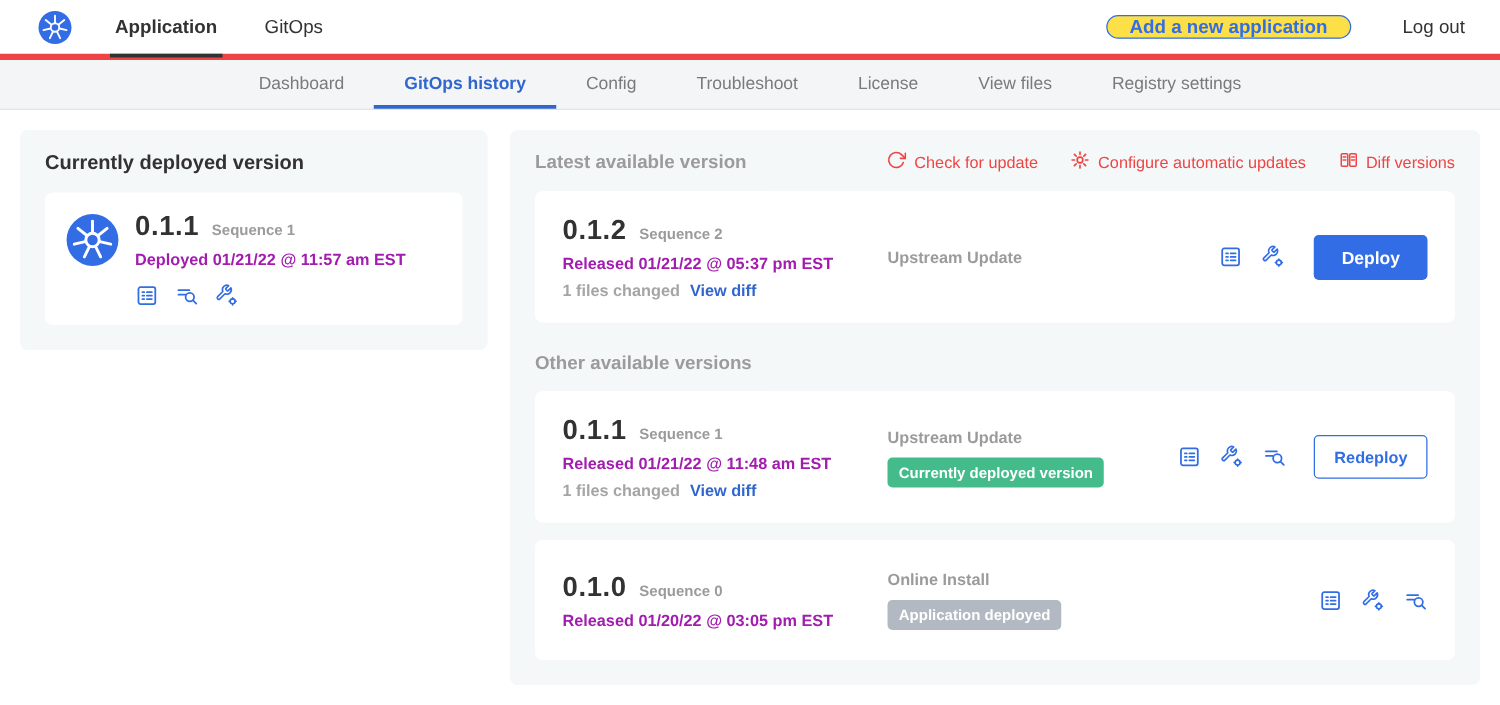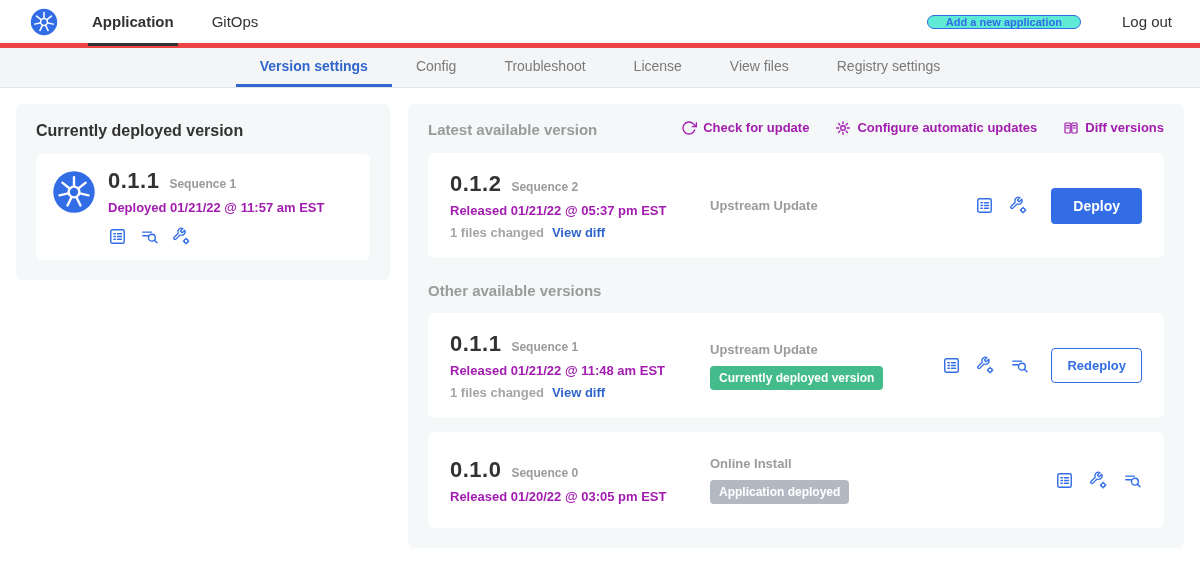--- a/index.html
+++ b/index.html
@@ -8,22 +8,22 @@
 
   
   .topbar { display: flex; align-items: center; height: 48px; padding: 0 28px 0 30px;
     border-bottom: 5px solid #ef4444; background: #fff; }
   .k8s-logo { margin-right: 34px; display: flex; align-items: center; }
   .top-tab { position: relative; height: 48px; display: flex; align-items: center;
     font-size: 15px; margin-right: 38px; cursor: pointer; color: #323232; }
   .top-tab.active { font-weight: bold; }
   .top-tab.active::after { content: ""; position: absolute; left: -4px; right: -4px;
     bottom: 0; height: 3px; background: #323232; }
-  .add-btn { margin-left: auto; border: 1px solid #326de6; color: #326de6; background: #5eead4;
-    border-radius: 17px; padding: 0 18px; font-size: 11px; font-weight: bold; cursor: pointer;
+  .add-btn { margin-left: auto; border: 1px solid #326de6; color: #326de6; background: #fde047;
+    border-radius: 17px; padding: 0 18px; font-size: 15px; font-weight: bold; cursor: pointer;
     font-family: "Liberation Sans", sans-serif; }
   .logout { margin-left: 41px; font-size: 15px; cursor: pointer; }
 
   
   .subnav { height: 40px; background: #f4f5f7; border-bottom: 1px solid #e3e4e7;
     display: flex; justify-content: center; }
   .subnav-item { padding: 0 24px; display: flex; align-items: center; font-size: 14px;
     color: #7a7a7a; cursor: pointer; border-bottom: 3px solid transparent; }
   .subnav-item.active { color: #3066cd; font-weight: 600; border-bottom-color: #3066cd; }
 
@@ -43,22 +43,22 @@
   .muted-line { margin-top: 6px; font-size: 13px; color: #a21caf; font-weight: 600; }
   .dc-icons { display: flex; gap: 13px; margin: 12px 0 0 56px; color: #326de6; }
 
   .icon-btn { display: inline-flex; cursor: pointer; color: #326de6; }
   .icon-btn svg { display: block; }
 
   
   .rp-header { display: flex; align-items: center; }
   .rp-title { font-size: 15px; color: #9b9b9b; font-weight: 600; }
   .rp-actions { margin-left: auto; display: flex; gap: 26px; }
-  .rp-action { display: flex; align-items: flex-start; gap: 6px; color: #a21caf;
-    font-size: 13px; font-weight: 700; cursor: pointer; }
+  .rp-action { display: flex; align-items: center; gap: 6px; color: #ef4444;
+    font-size: 13px; font-weight: 400; cursor: pointer; }
 
   .version-card { background: #fff; border-radius: 6px; padding: 18px 22px;
     display: flex; align-items: center; margin-top: 14px; min-height: 96px; justify-content: flex-end; }
   .vc-left { width: 252px; flex: none; }
   .vc-files { margin-top: 7px; font-size: 13px; color: #a5a5a5; font-weight: 600;
     display: flex; gap: 8px; align-items: baseline; }
   .view-diff { color: #3066cd; font-weight: bold; cursor: pointer; }
   .vc-mid { flex: 1; padding-left: 8px; }
   .vc-source { font-size: 13px; font-weight: bold; color: #9b9b9b; }
   .badge { display: inline-block; margin-top: 9px; padding: 5px 9px; border-radius: 4px;
@@ -93,21 +93,22 @@
       <circle cx="14" cy="14" r="3.4" fill="#326de6" stroke="#ffffff" stroke-width="1.5"></circle>
     </svg>
   </span>
   <div class="top-tab active">Application</div>
   <div class="top-tab">GitOps</div>
   <button class="add-btn">Add a new application</button>
   <div class="logout">Log out</div>
 </header>
 
 <nav class="subnav">
-  <div class="subnav-item active">Version settings</div>
+  <div class="subnav-item">Dashboard</div>
+  <div class="subnav-item active">GitOps history</div>
   <div class="subnav-item">Config</div>
   <div class="subnav-item">Troubleshoot</div>
   <div class="subnav-item">License</div>
   <div class="subnav-item">View files</div>
   <div class="subnav-item">Registry settings</div>
 </nav>
 
 <main class="main">
 
   <section class="panel left-panel">

